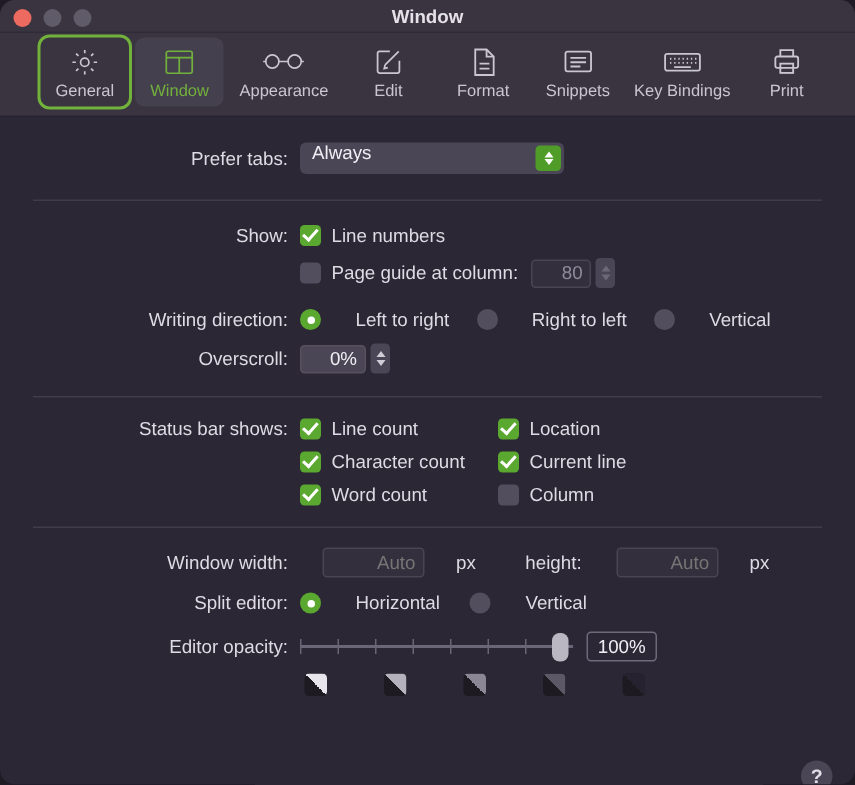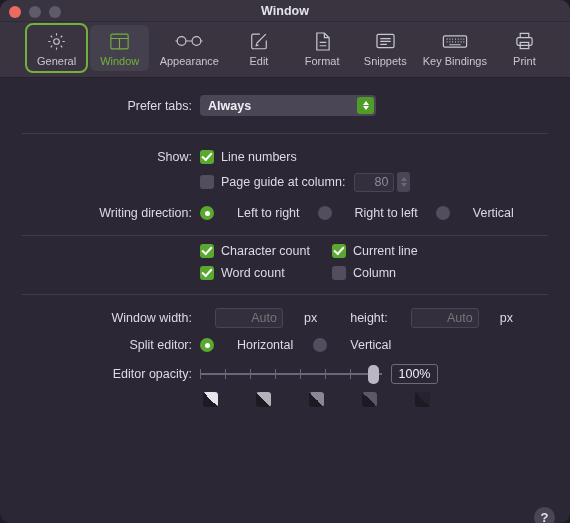--- a/index.html
+++ b/index.html
@@ -79,23 +79,23 @@
     text-align: right; white-space: nowrap;
   }
   .rlabel.w { width: 200px; padding-right: 8px; }
 
   
   .popup {
     position: relative;
     width: 176px; height: 21px;
     background: #4b4655;
     border-radius: 4px;
-    display: flex; align-items: center;
+    display: flex; 
     padding-left: 8px;
-    font-size: 12.5px; color: #f0eef4; font-weight: bold;
+    font-size: 12.5px; color: #f0eef4;
   }
   .popup .stepbtn {
     position: absolute; right: 2px; top: 2px;
     width: 17px; height: 17px;
     background: #4f9c28; border-radius: 3px;
     display: flex; flex-direction: column;
     align-items: center; justify-content: center; gap: 1px;
   }
   .chev { width: 0; height: 0; border-left: 3.5px solid transparent; border-right: 3.5px solid transparent; }
   .chev.up { border-bottom: 4px solid #fff; }
@@ -348,23 +348,44 @@
       <div class="rb" style="margin-left:18px;">
         <span class="dot"></span>
         <span class="txt">Right to left</span>
       </div>
       <div class="rb" style="margin-left:18px;">
         <span class="dot"></span>
         <span class="txt">Vertical</span>
       </div>
     </div>
 
+    <div class="row" style="margin-top:9px;">
+      <div class="rlabel w">Overscroll:</div>
+      <div class="stepfield">
+        <div class="numbox lit" style="width:44px;">0%</div>
+        <div class="stepper">
+          <i class="chev up"></i>
+            <i class="chev dn"></i>
+        </div>
+      </div>
+    </div>
 
     <div class="sep" style="margin-top:15px;"></div>
 
+    <div class="row" style="margin-top:14px;">
+      <div class="rlabel w">Status bar shows:</div>
+      <div class="cb" style="width:132px;">
+        <span class="box on"></span>
+        <span class="txt">Line count</span>
+      </div>
+      <div class="cb">
+        <span class="box on"></span>
+        <span class="txt">Location</span>
+      </div>
+    </div>
 
     <div class="row" style="margin-top:8px;">
       <div class="rlabel w"></div>
       <div class="cb" style="width:132px;align-items:flex-end;">
         <span class="box on"></span>
         <span class="txt">Character count</span>
       </div>
       <div class="cb">
         <span class="box on"></span>
         <span class="txt">Current line</span>

